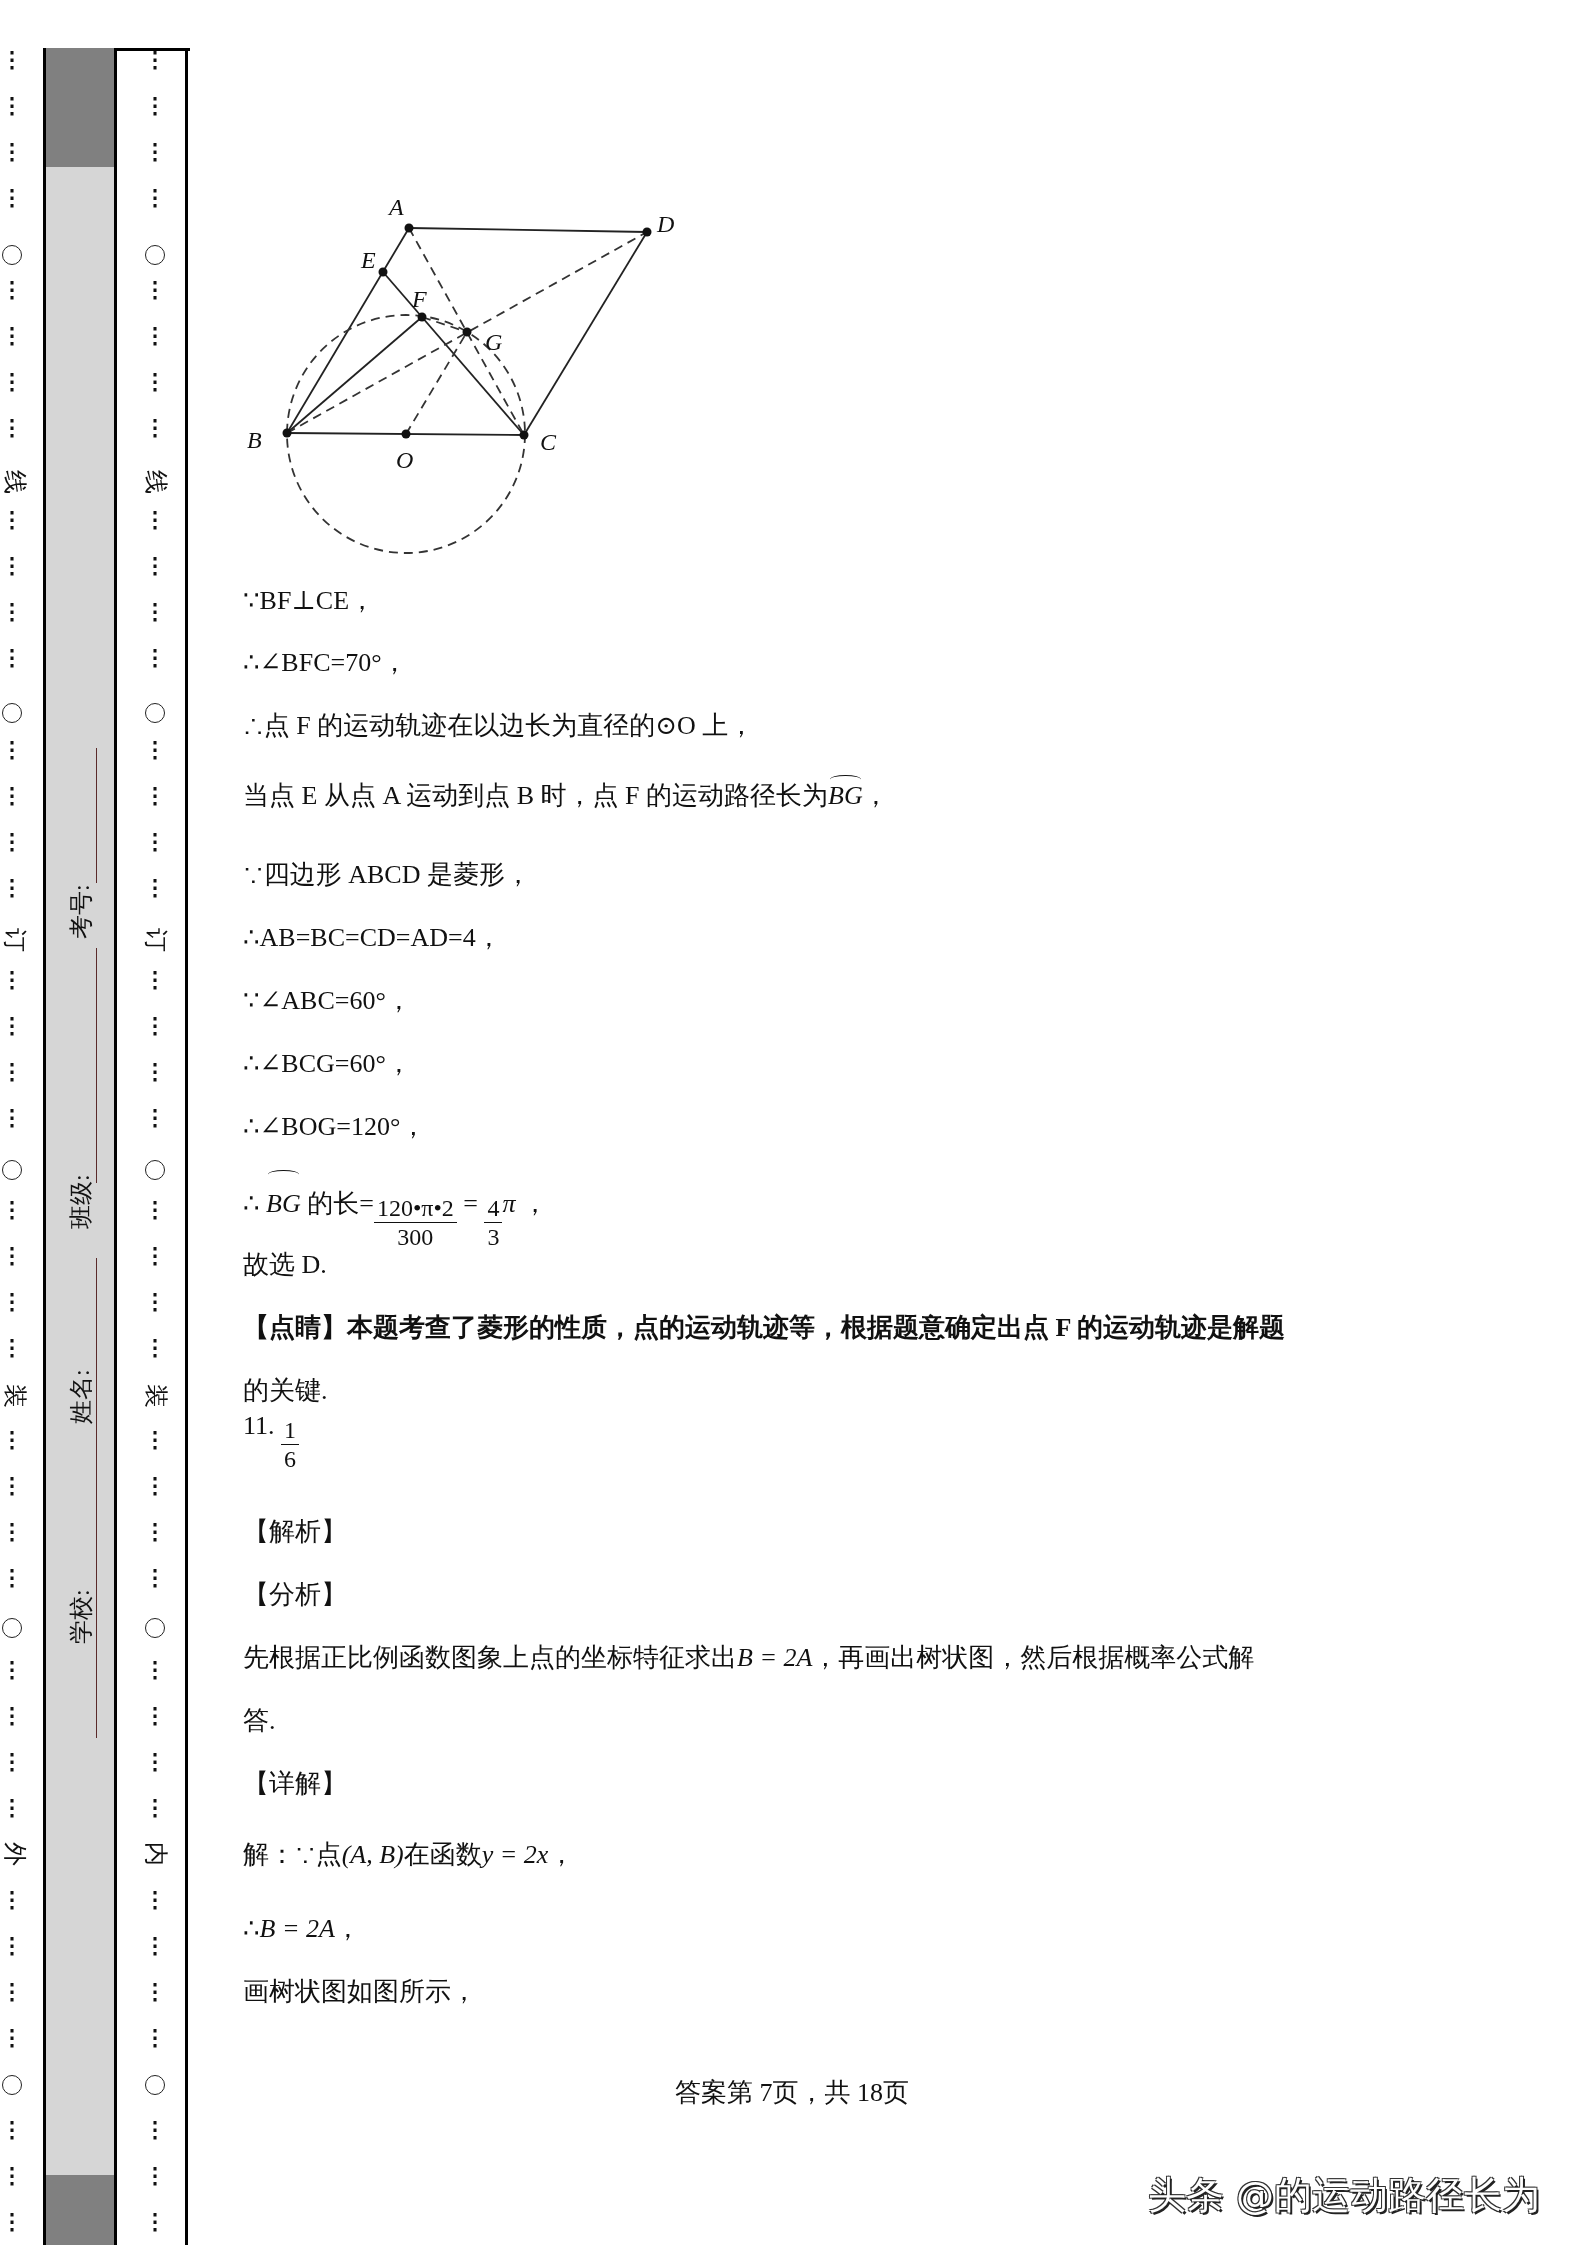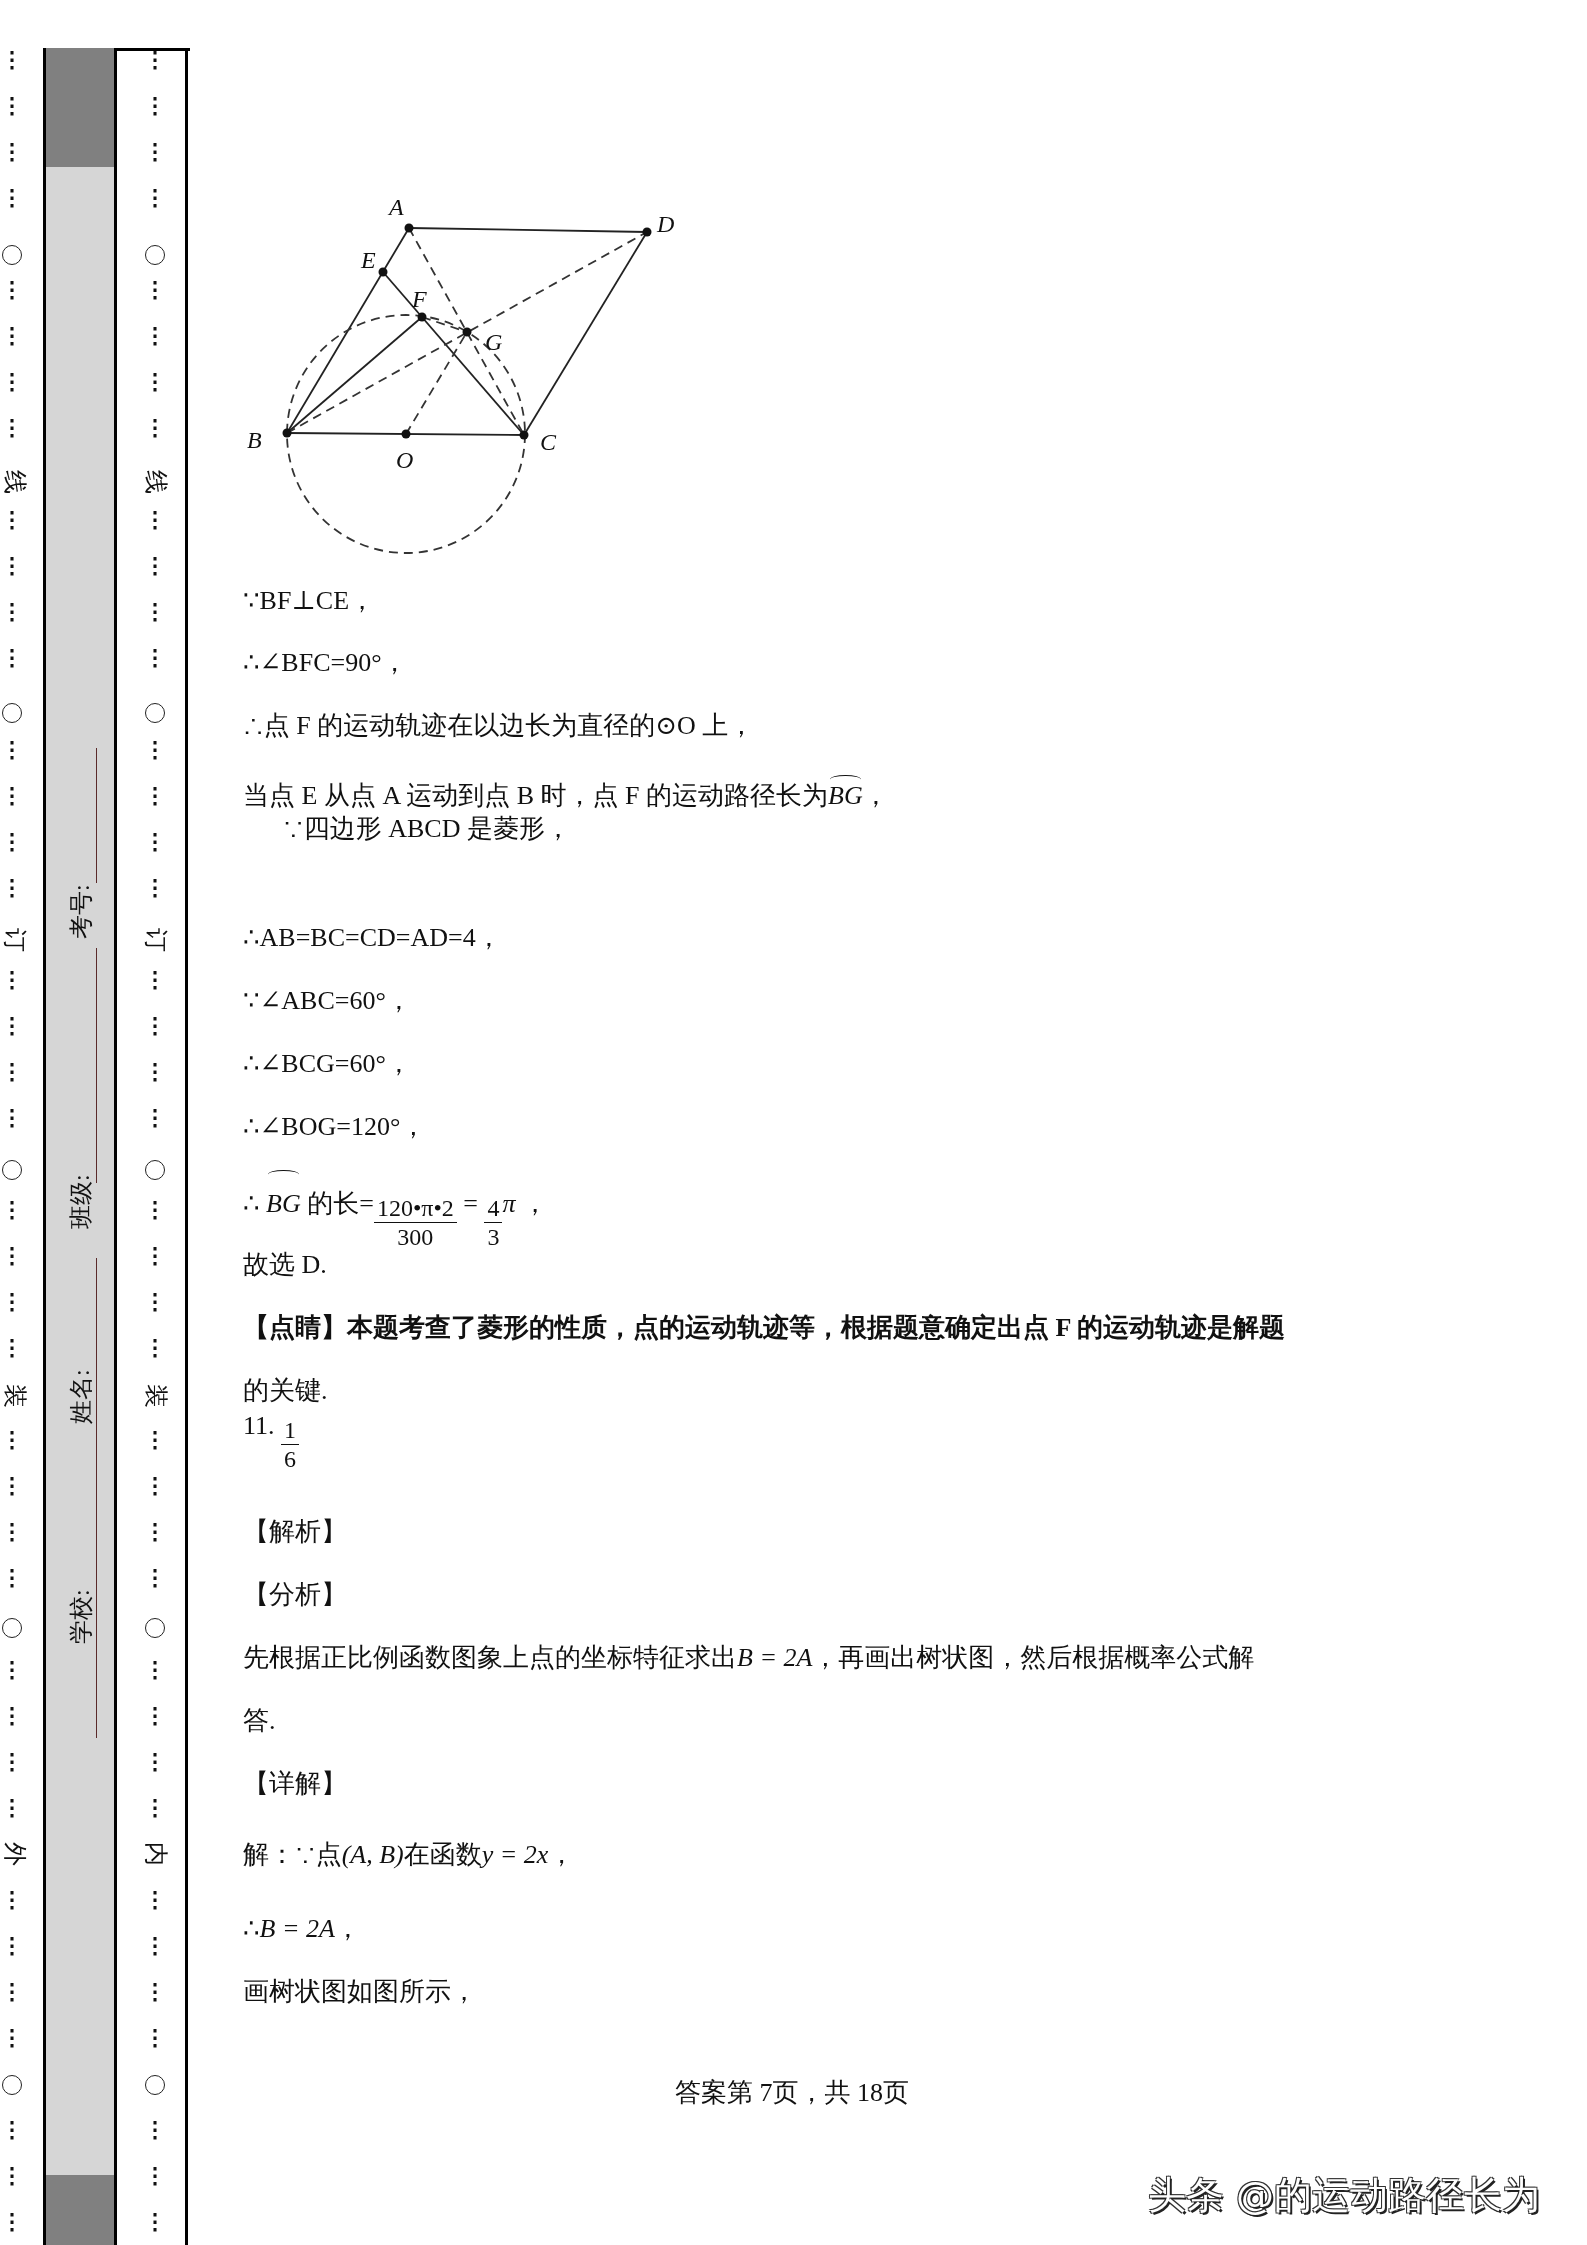--- a/index.html
+++ b/index.html
@@ -187,26 +187,26 @@
   <text x="361" y="268">E</text>
   <text x="412" y="307">F</text>
   <text x="485" y="350">G</text>
   <text x="247" y="448">B</text>
   <text x="396" y="468">O</text>
   <text x="540" y="450">C</text>
 </svg>
 
 <div class="content">
   <div class="line" style="top:584px;">∵BF⊥CE，</div>
-  <div class="line" style="top:646px;">∴∠BFC=90°，</div>
+  <div class="line" style="top:646px;">∴∠BFC=70°，</div>
   <div class="line" style="top:709px;">∴点 F 的运动轨迹在以边长为直径的⊙O 上，</div>
   <div class="line" style="top:779px;">
     <span>当点 E 从点 A 运动到点 B 时，点 F 的运动路径长为</span><span class="arc">BG</span><span>，</span>
   </div>
-  <div class="line" style="top:812px;margin-left:40px;">∵四边形 ABCD 是菱形，</div>
+  <div class="line" style="top:858px;">∵四边形 ABCD 是菱形，</div>
   <div class="line" style="top:921px;">∴AB=BC=CD=AD=4，</div>
   <div class="line" style="top:984px;">∵∠ABC=60°，</div>
   <div class="line" style="top:1047px;">∴∠BCG=60°，</div>
   <div class="line" style="top:1110px;">∴∠BOG=120°，</div>
   <div class="line" style="top:1162px;line-height:60px;">
     <span>∴</span>
     <span class="arc">BG</span>
     <span>的长=</span><span class="frac">
         <span class="num">120•π•2</span>
         <span>300</span>

